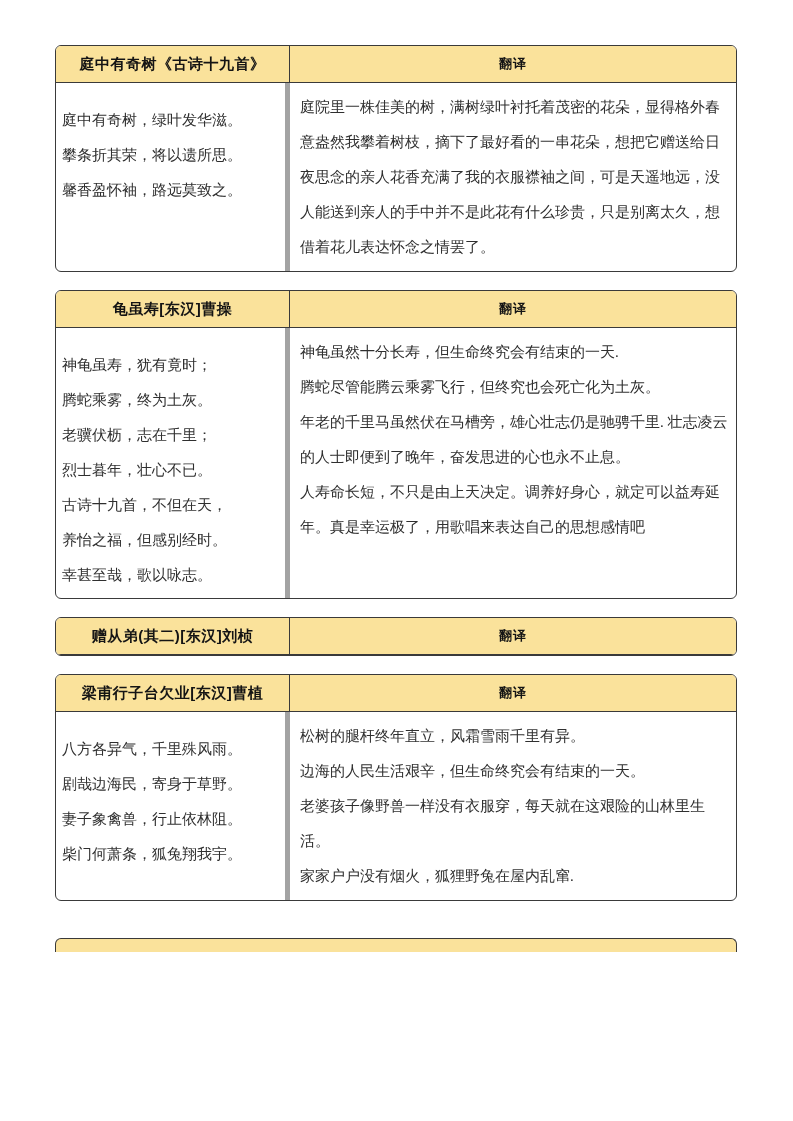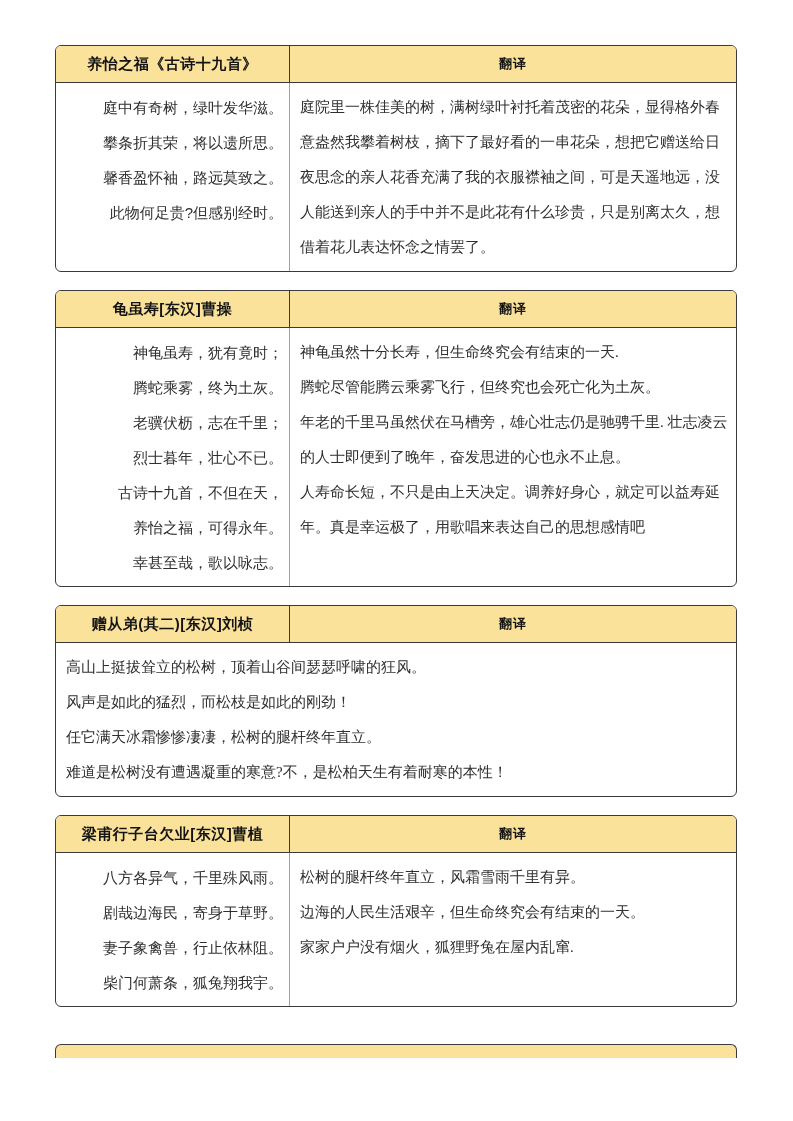--- a/index.html
+++ b/index.html
@@ -38,23 +38,23 @@
   }
   .phead .ptrans {
     flex: 1;
     display: flex; align-items: center; justify-content: center;
     font-weight: bold; font-size: 13px; color: #141414;
     letter-spacing: 1px;
   }
   .pbody { display: flex; }
   .pleft {
     width: 234px;
-    border-right: 1px solid #a3a3a3;
-    padding: 7px 6px 6px 6px;
-    text-align: right;
+    border-right: 5px solid #a3a3a3;
+    padding: 19px 6px 6px 6px;
+    text-align: left;
   }
   .pright {
     flex: 1;
     padding: 7px 6px 6px 10px;
     text-align: left;
   }
   .pline {
     font-size: 15px;
     line-height: 35px;
     white-space: nowrap;
@@ -77,90 +77,84 @@
     border-radius: 6px 6px 0 0;
   }
 </style>
 </head>
 <body>
 
 <div class="page">
 
   <div class="ptable">
     <div class="phead">
-      <div class="ptitle">养怡之福《古诗十九首》</div>
+      <div class="ptitle">庭中有奇树《古诗十九首》</div>
       <div class="ptrans">翻译</div>
     </div>
     <div class="pbody">
       <div class="pleft">
         <div class="pline">庭中有奇树，绿叶发华滋。</div>
         <div class="pline">攀条折其荣，将以遗所思。</div>
         <div class="pline">馨香盈怀袖，路远莫致之。</div>
-        <div class="pline">此物何足贵?但感别经时。</div>
       </div>
       <div class="pright">
         <div class="ppara">庭院里一株佳美的树，满树绿叶衬托着茂密的花朵，显得格外春意盎然我攀着树枝，摘下了最好看的一串花朵，想把它赠送给日夜思念的亲人花香充满了我的衣服襟袖之间，可是天遥地远，没人能送到亲人的手中并不是此花有什么珍贵，只是别离太久，想借着花儿表达怀念之情罢了。</div>
       </div>
     </div>
   </div>
 
   <div class="ptable">
     <div class="phead">
       <div class="ptitle">龟虽寿[东汉]曹操</div>
       <div class="ptrans">翻译</div>
     </div>
     <div class="pbody">
       <div class="pleft">
         <div class="pline">神龟虽寿，犹有竟时；</div>
         <div class="pline">腾蛇乘雾，终为土灰。</div>
         <div class="pline">老骥伏枥，志在千里；</div>
         <div class="pline">烈士暮年，壮心不已。</div>
         <div class="pline">古诗十九首，不但在天，</div>
-        <div class="pline">养怡之福，可得永年。</div>
+        <div class="pline">养怡之福，但感别经时。</div>
         <div class="pline">幸甚至哉，歌以咏志。</div>
       </div>
       <div class="pright">
         <div class="ppara">神龟虽然十分长寿，但生命终究会有结束的一天.</div>
         <div class="ppara">腾蛇尽管能腾云乘雾飞行，但终究也会死亡化为土灰。</div>
         <div class="ppara">年老的千里马虽然伏在马槽旁，雄心壮志仍是驰骋千里. 壮志凌云的人士即便到了晚年，奋发思进的心也永不止息。</div>
         <div class="ppara">人寿命长短，不只是由上天决定。调养好身心，就定可以益寿延年。真是幸运极了，用歌唱来表达自己的思想感情吧</div>
       </div>
     </div>
   </div>
 
   <div class="ptable">
     <div class="phead">
       <div class="ptitle">赠从弟(其二)[东汉]刘桢</div>
       <div class="ptrans">翻译</div>
     </div>
     <div class="pbody">
-      <div class="pright">
-        <div class="ppara">高山上挺拔耸立的松树，顶着山谷间瑟瑟呼啸的狂风。</div>
-        <div class="ppara">风声是如此的猛烈，而松枝是如此的刚劲！</div>
-        <div class="ppara">任它满天冰霜惨惨凄凄，松树的腿杆终年直立。</div>
-        <div class="ppara">难道是松树没有遭遇凝重的寒意?不，是松柏天生有着耐寒的本性！</div>
-      </div>
     </div>
   </div>
 
   <div class="ptable">
     <div class="phead">
       <div class="ptitle">梁甫行子台欠业[东汉]曹植</div>
       <div class="ptrans">翻译</div>
     </div>
     <div class="pbody">
       <div class="pleft">
         <div class="pline">八方各异气，千里殊风雨。</div>
         <div class="pline">剧哉边海民，寄身于草野。</div>
         <div class="pline">妻子象禽兽，行止依林阻。</div>
         <div class="pline">柴门何萧条，狐兔翔我宇。</div>
       </div>
       <div class="pright">
         <div class="ppara">松树的腿杆终年直立，风霜雪雨千里有异。</div>
         <div class="ppara">边海的人民生活艰辛，但生命终究会有结束的一天。</div>
+        <div class="ppara">老婆孩子像野兽一样没有衣服穿，每天就在这艰险的山林里生活。</div>
         <div class="ppara">家家户户没有烟火，狐狸野兔在屋内乱窜.</div>
       </div>
     </div>
   </div>
 
   <div class="next-table-strip"></div>
 
 </div>
 
 </body></html>

